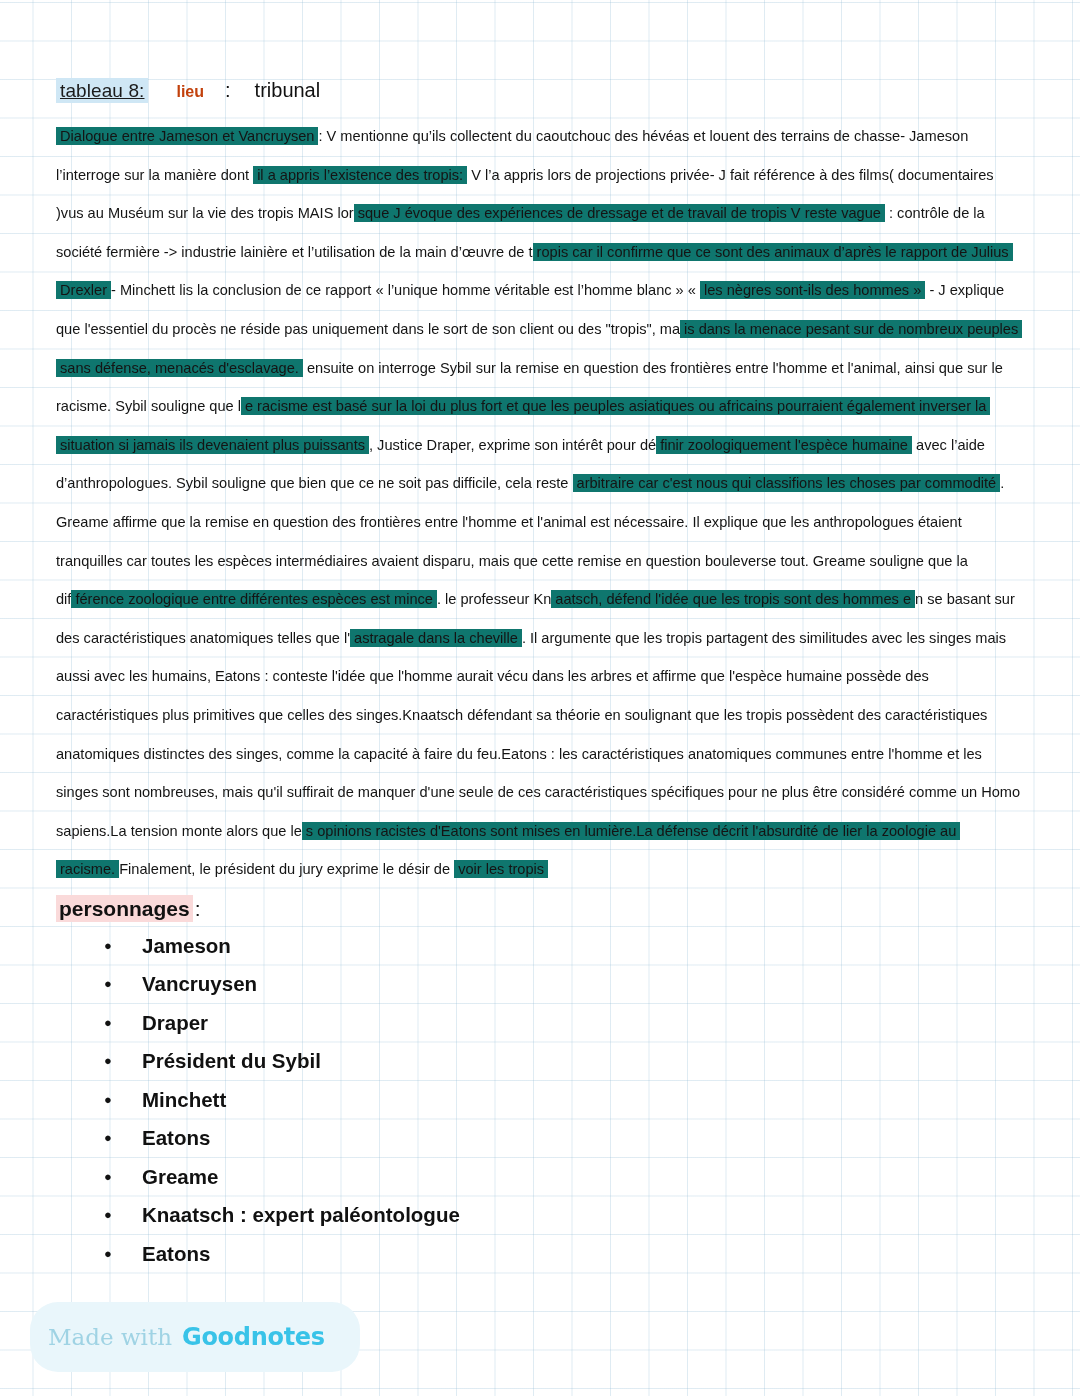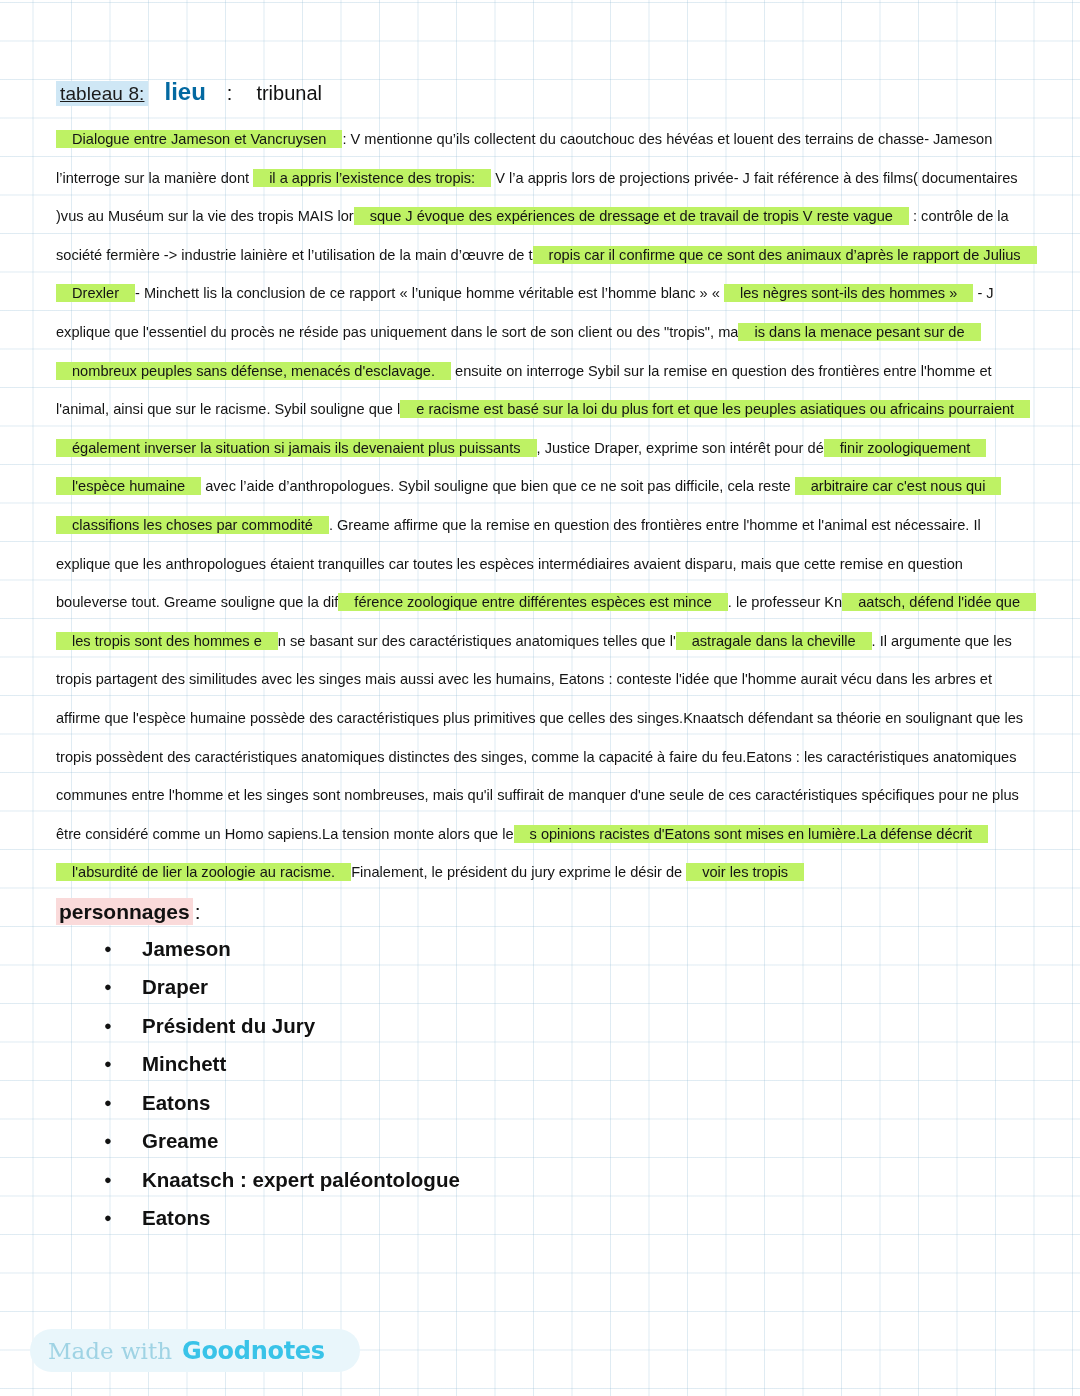--- a/index.html
+++ b/index.html
@@ -40,46 +40,46 @@
   }
   .tableau-tag {
     background: #cfe7f5;
     color: #1b1b1b;
     font-size: 19px;
     text-decoration: underline;
     padding: 2px 4px 1px 4px;
     letter-spacing: .1px;
   }
   .head-lieu {
-    font-size: 24px;
+    font-size: 16px;
     font-weight: bold;
-    margin-left: 0;
-    color: #0369a1;
+    margin-left: 12px;
+    color: #c2410c;
   }
   .head-colon {
     font-size: 20px;
     margin-left: 5px;
     color: #111;
   }
   .head-rest {
     font-size: 20px;
     margin-left: 8px;
     color: #111;
   }
   
   .para {
     font-size: 14.6px;
     line-height: 38.6px;
     color: #141414;
     text-align: left;
     margin: 0;
   }
   .hl {
-    background: #bef264;
-    padding: 1px 16px;
+    background: #0f766e;
+    padding: 1px 4px;
     box-decoration-break: clone;
     -webkit-box-decoration-break: clone;
   }
   
   .personnages-head {
     margin-top: 8px;
     font-size: 21px;
     font-weight: bold;
     color: #111;
     display: inline-block;
@@ -115,21 +115,21 @@
     top: 0;
     line-height: 38.5px;
     color: #111;
   }
   
   .watermark {
     position: absolute;
     left: 30px;
     bottom: 24px;
     width: 330px;
-    height: 43px;
+    height: 70px;
     display: flex;
     align-items: center;
     gap: 10px;
     background: #e9f6fb;
     border-radius: 28px;
     padding: 0 18px;
     box-sizing: border-box;
   }
   .watermark .made {
     font-size: 23px;
@@ -161,22 +161,23 @@
     </div>
 
     <p class="para" id="body-para"><span class="hl">Dialogue entre Jameson et Vancruysen</span><span>: V mentionne qu’ils collectent du caoutchouc des hévéas et louent des terrains de chasse- Jameson l’interroge sur la manière dont </span><span class="hl">il a appris l’existence des tropis:</span><span> V l’a appris lors de projections privée- J fait référence à des films( documentaires )vus au Muséum sur la vie des tropis MAIS lor</span><span class="hl">sque J évoque des expériences de dressage et de travail de tropis V reste vague</span><span> : contrôle de la société fermière -&gt; industrie lainière et l’utilisation de la main d’œuvre de t</span><span class="hl">ropis car il confirme que ce sont des animaux d’après le rapport de Julius Drexler</span><span>- Minchett lis la conclusion de ce rapport « l’unique homme véritable est l’homme blanc » « </span><span class="hl"> les nègres sont-ils des hommes »</span><span> - J explique que l'essentiel du procès ne réside pas uniquement dans le sort de son client ou des "tropis", ma</span><span class="hl">is dans la menace pesant sur de nombreux peuples sans défense, menacés d'esclavage.</span><span> ensuite on interroge Sybil sur la remise en question des frontières entre l'homme et l'animal, ainsi que sur le racisme. Sybil souligne que l</span><span class="hl">e racisme est basé sur la loi du plus fort et que les peuples asiatiques ou africains pourraient également inverser la situation si jamais ils devenaient plus puissants</span><span>, Justice Draper, exprime son intérêt pour dé</span><span class="hl">finir zoologiquement l'espèce humaine</span><span> avec l’aide d’anthropologues. Sybil souligne que bien que ce ne soit pas difficile, cela reste </span><span class="hl">arbitraire car c'est nous qui classifions les choses par commodité</span><span>. Greame affirme que la remise en question des frontières entre l'homme et l'animal est nécessaire. Il explique que les anthropologues étaient tranquilles car toutes les espèces intermédiaires avaient disparu, mais que cette remise en question bouleverse tout. Greame souligne que la dif</span><span class="hl">férence zoologique entre différentes espèces est mince</span><span>. le professeur Kn</span><span class="hl">aatsch, défend l'idée que les tropis sont des hommes e</span><span>n se basant sur des caractéristiques anatomiques telles que l'</span><span class="hl">astragale dans la cheville</span><span>. Il argumente que les tropis partagent des similitudes avec les singes mais aussi avec les humains, Eatons : conteste l'idée que l'homme aurait vécu dans les arbres et affirme que l'espèce humaine possède des caractéristiques plus primitives que celles des singes.Knaatsch défendant sa théorie en soulignant que les tropis possèdent des caractéristiques anatomiques distinctes des singes, comme la capacité à faire du feu.Eatons : les caractéristiques anatomiques communes entre l'homme et les singes sont nombreuses, mais qu'il suffirait de manquer d'une seule de ces caractéristiques spécifiques pour ne plus être considéré comme un Homo sapiens.La tension monte alors que le</span><span class="hl">s opinions racistes d'Eatons sont mises en lumière.La défense décrit l'absurdité de lier la zoologie au racisme.</span><span>Finalement, le président du jury exprime le désir de </span><span class="hl">voir les tropis</span></p>
 
     <div class="personnages-head">
       <span class="pink">personnages</span><span class="colon">:</span>
     </div>
 
     <ul class="people" id="people-list">
         <li><span>Jameson</span></li>
+        <li><span>Vancruysen</span></li>
         <li><span>Draper</span></li>
-        <li><span>Président du Jury</span></li>
+        <li><span>Président du Sybil</span></li>
         <li><span>Minchett</span></li>
         <li><span>Eatons</span></li>
         <li><span>Greame</span></li>
         <li><span>Knaatsch : expert paléontologue</span></li>
         <li><span>Eatons</span></li>
       </ul>
 
   </div>
 
   <div class="watermark">

